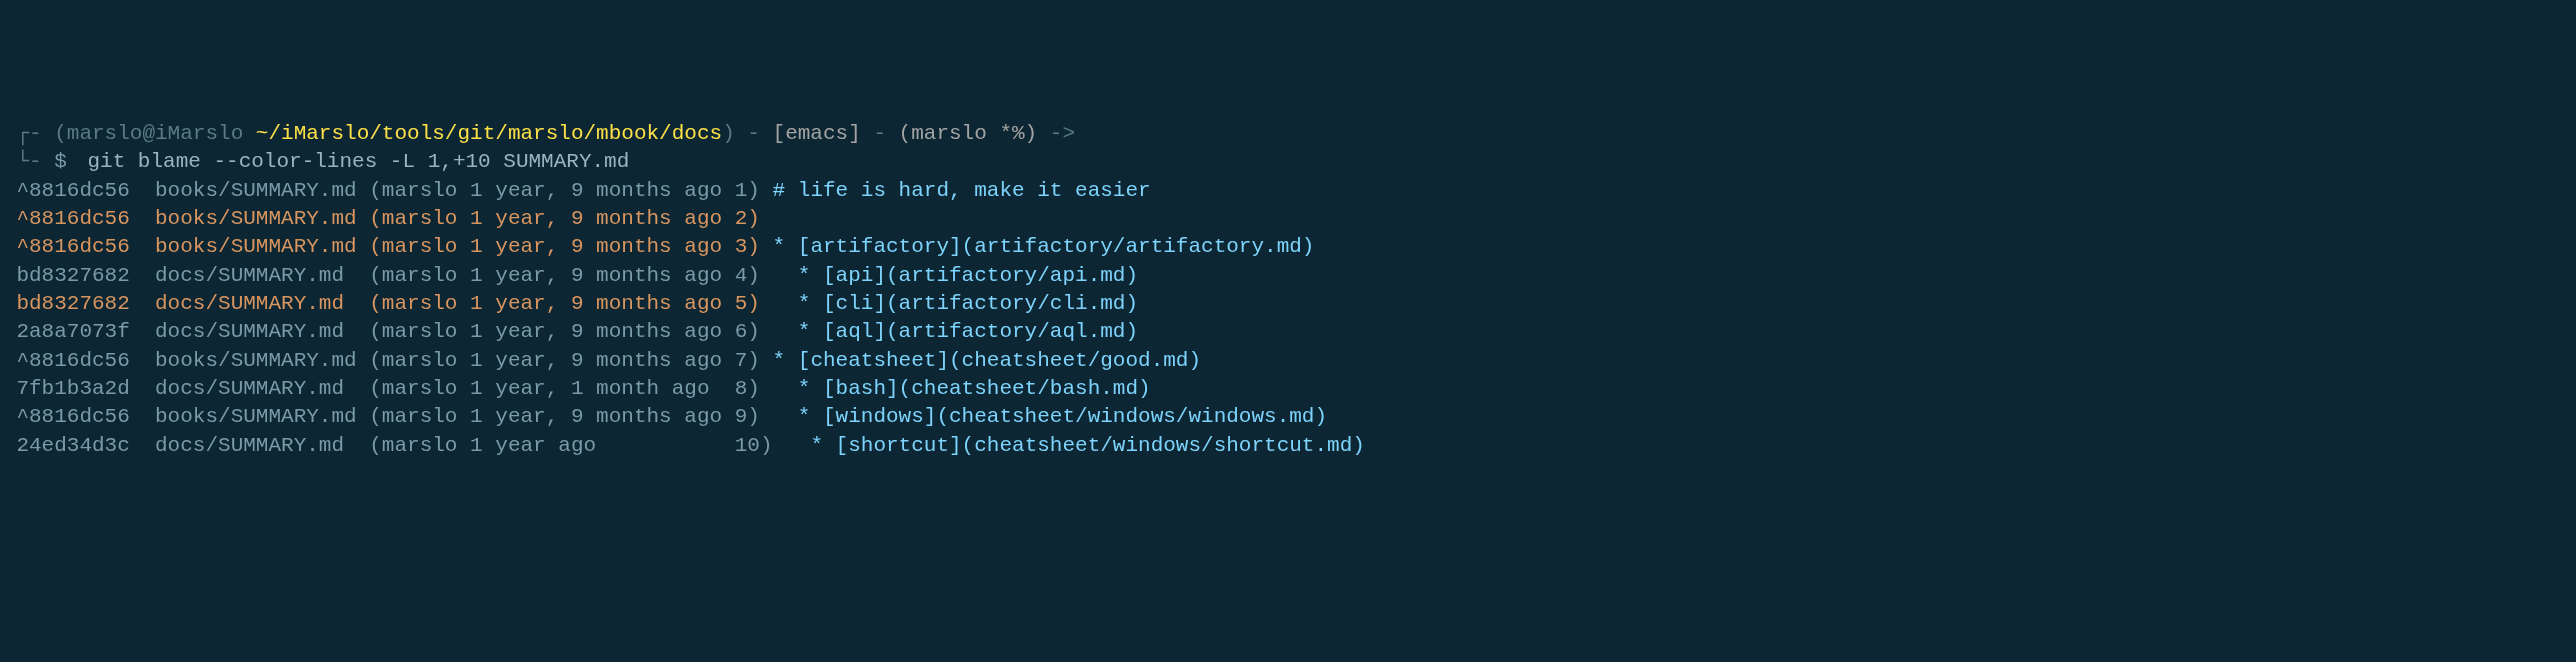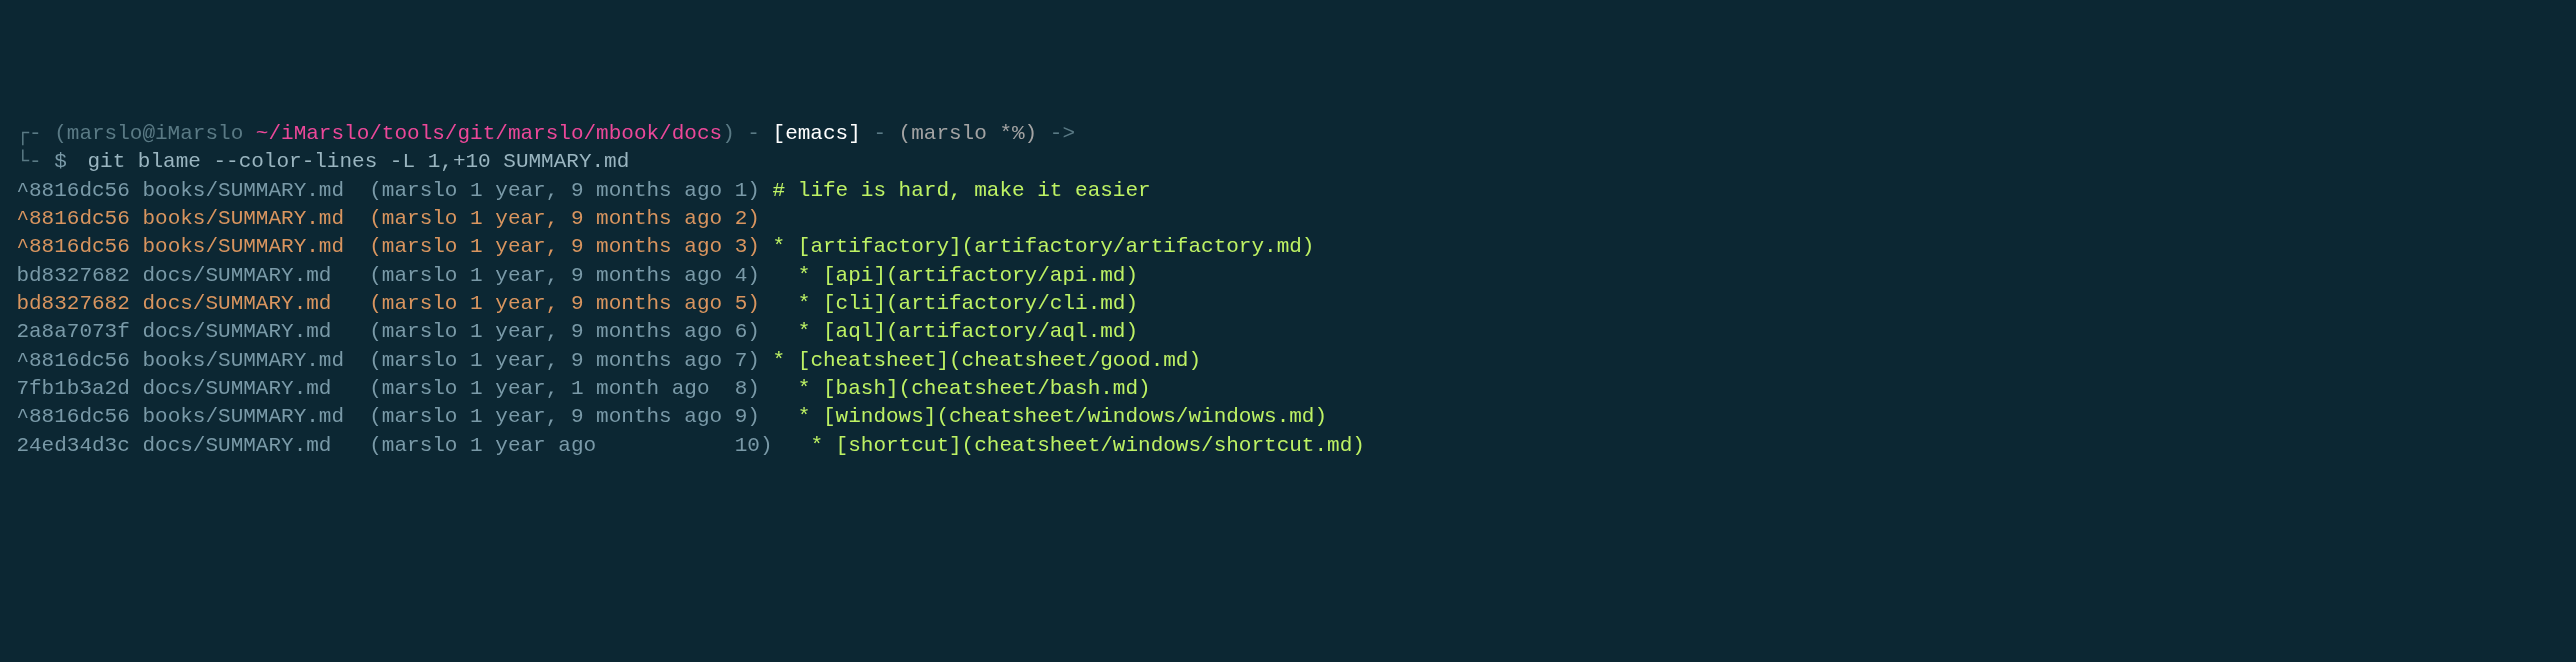--- a/index.html
+++ b/index.html
@@ -10,32 +10,32 @@
     body {
       background-color: #0c2733;
       font-family: 'Consolas', 'Monaco', 'Courier New', monospace;
       font-size: 21px;
       color: #7a9aa8;
       padding: 6.6px 16.4px;
       white-space: pre;
       line-height: 1.35;
     }
     .dim { color: #5a7a85; }
-    .path { color: #ec4899; text-align: right; }
+    .path { color: #fde047; text-align: right; }
     .branch { color: #a3a3a3; }
-    .mode { color: #ffffff; }
+    .mode { color: #a3a3a3; }
     .psym { color: #7a9aa8; }
     .cmd { color: #9ab5c0; margin-left: 8px; }
     .blame-line {
       display: flex;
     }
     .commit { min-width: 9ch; }
-    .file { min-width: 18ch; }
+    .file { min-width: 18ch; text-align: center; }
     .linenum { text-align: right; min-width: 4ch; }
-    .content { color: #bef264; }
+    .content { color: #7dd3fc; }
     .orange { color: #d9955f; }
     .gray { color: #7a9aa8; }
   </style>
 </head>
 <body>
 
 
 
 <div id="terminal"><div><span class="dim">┌- </span><span class="dim">(marslo@iMarslo </span><span class="path">~/iMarslo/tools/git/marslo/mbook/docs</span><span class="dim">) </span><span class="dim">- </span><span class="mode">[emacs]</span><span class="dim"> - </span><span class="branch">(marslo *%)</span><span class="dim"> -&gt;</span></div><div><span class="dim">└- </span><span class="psym">$ </span><span class="cmd">git blame --color-lines -L 1,+10 SUMMARY.md</span></div><div class="blame-line"><span class="commit gray">^8816dc56</span><span> </span><span class="file gray">books/SUMMARY.md</span><span class="gray">(<span>marslo</span> <span>1 year, 9 months ago</span> <span class="linenum">1</span>)</span><span class="content"> <span># life is hard, make it easier</span></span></div><div class="blame-line"><span class="commit orange">^8816dc56</span><span> </span><span class="file orange">books/SUMMARY.md</span><span class="orange">(<span>marslo</span> <span>1 year, 9 months ago</span> <span class="linenum">2</span>)</span><span class="content"> <span></span></span></div><div class="blame-line"><span class="commit orange">^8816dc56</span><span> </span><span class="file orange">books/SUMMARY.md</span><span class="orange">(<span>marslo</span> <span>1 year, 9 months ago</span> <span class="linenum">3</span>)</span><span class="content"> <span>* [artifactory](artifactory/artifactory.md)</span></span></div><div class="blame-line"><span class="commit gray">bd8327682</span><span> </span><span class="file gray">docs/SUMMARY.md </span><span class="gray">(<span>marslo</span> <span>1 year, 9 months ago</span> <span class="linenum">4</span>)</span><span class="content"> <span>  * [api](artifactory/api.md)</span></span></div><div class="blame-line"><span class="commit orange">bd8327682</span><span> </span><span class="file orange">docs/SUMMARY.md </span><span class="orange">(<span>marslo</span> <span>1 year, 9 months ago</span> <span class="linenum">5</span>)</span><span class="content"> <span>  * [cli](artifactory/cli.md)</span></span></div><div class="blame-line"><span class="commit gray">2a8a7073f</span><span> </span><span class="file gray">docs/SUMMARY.md </span><span class="gray">(<span>marslo</span> <span>1 year, 9 months ago</span> <span class="linenum">6</span>)</span><span class="content"> <span>  * [aql](artifactory/aql.md)</span></span></div><div class="blame-line"><span class="commit gray">^8816dc56</span><span> </span><span class="file gray">books/SUMMARY.md</span><span class="gray">(<span>marslo</span> <span>1 year, 9 months ago</span> <span class="linenum">7</span>)</span><span class="content"> <span>* [cheatsheet](cheatsheet/good.md)</span></span></div><div class="blame-line"><span class="commit gray">7fb1b3a2d</span><span> </span><span class="file gray">docs/SUMMARY.md </span><span class="gray">(<span>marslo</span> <span>1 year, 1 month ago </span> <span class="linenum">8</span>)</span><span class="content"> <span>  * [bash](cheatsheet/bash.md)</span></span></div><div class="blame-line"><span class="commit gray">^8816dc56</span><span> </span><span class="file gray">books/SUMMARY.md</span><span class="gray">(<span>marslo</span> <span>1 year, 9 months ago</span> <span class="linenum">9</span>)</span><span class="content"> <span>  * [windows](cheatsheet/windows/windows.md)</span></span></div><div class="blame-line"><span class="commit gray">24ed34d3c</span><span> </span><span class="file gray">docs/SUMMARY.md </span><span class="gray">(<span>marslo</span> <span>1 year ago          </span> <span class="linenum">10</span>)</span><span class="content"> <span>  * [shortcut](cheatsheet/windows/shortcut.md)</span></span></div></div>
 

